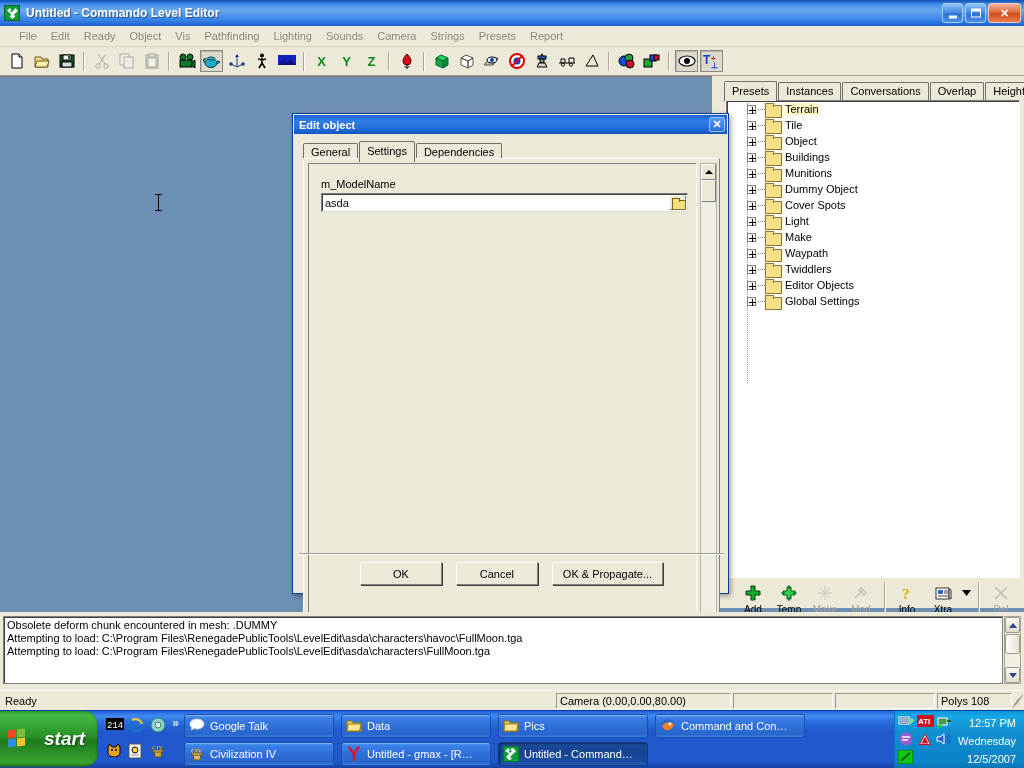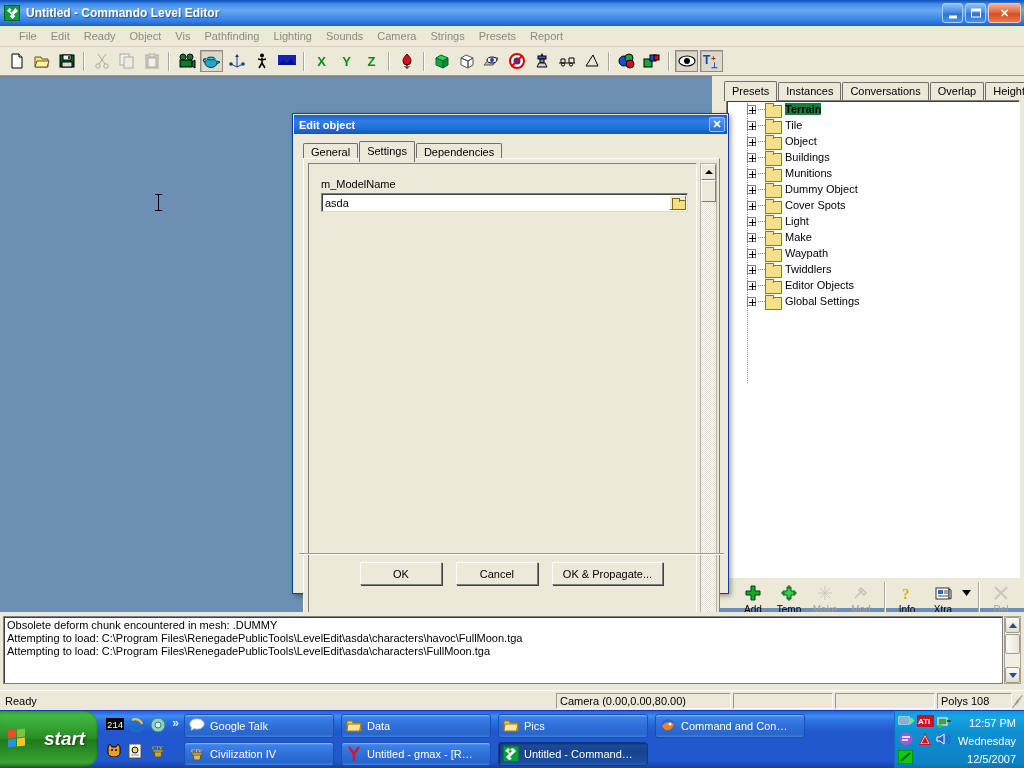--- a/index.html
+++ b/index.html
@@ -120,21 +120,21 @@
   }
   .tfolder:before {
     content:""; position:absolute; left:0; top:2px; width:15px; height:11px;
     background:#f7e08c; border:1px solid #8a7a2a;
   }
   .tfolder:after {
     content:""; position:absolute; left:0; top:0px; width:7px; height:3px;
     background:#f7e08c; border:1px solid #8a7a2a; border-bottom:none;
   }
   .tlabel { font-size: 11px; color: #000; white-space: nowrap; }
-  .tree-row.sel .tlabel { background: #15803d; font-weight: bold; }
+  .tree-row.sel .tlabel { background: #fef9c3; }
   .tree-vline {
     position:absolute; left:20px; top:2px; width:1px; height:280px;
     border-left:1px dotted #8e8e8e;
   }
 
   
   #side-bottom {
     position: absolute; left: 0px; top: 504px; width: 312px; height: 44px;
     display: flex; align-items: flex-start; padding-left: 24px; padding-top: 2px;
   }

